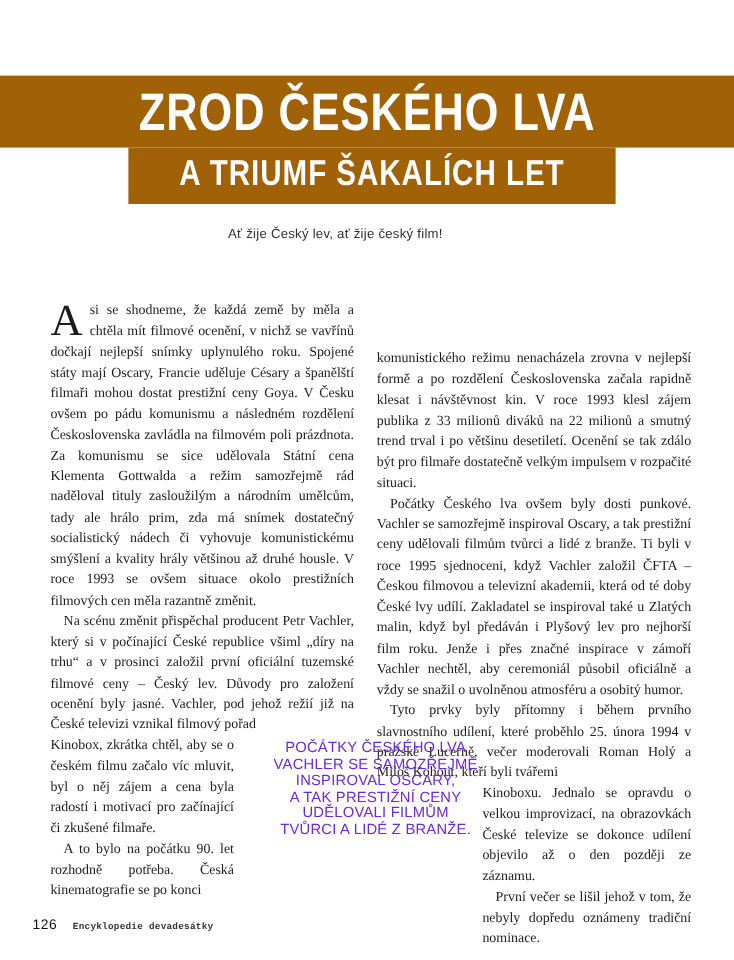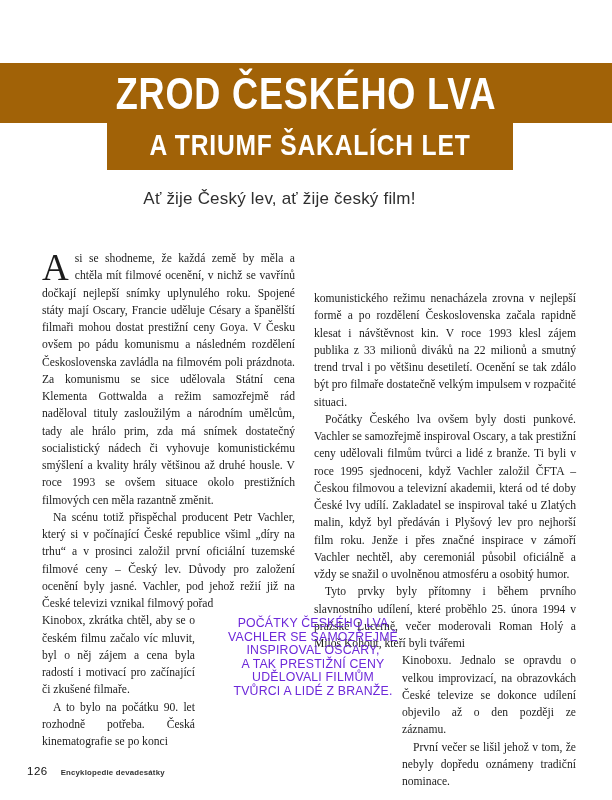--- a/index.html
+++ b/index.html
@@ -12,21 +12,21 @@
   .band-wide{left:0;top:63px;width:612px;height:60px;}
   .band-narrow{left:107px;top:123px;width:406px;height:47px;}
   .title-line{
     color:#ffffff;font-family:"Liberation Sans", sans-serif;font-weight:700;
     text-align:center;white-space:nowrap;width:100%;
   }
   .t1{font-size:44px;line-height:62px;letter-spacing:1px;transform:scaleX(0.82);transform-origin:50% 50%;}
   .t2{font-size:30px;line-height:44px;letter-spacing:1px;transform:scaleX(0.82);transform-origin:50% 50%;}
   .subtitle{
     position:absolute;top:189px;left:0;width:559px;text-align:center;
-    font-family:"Liberation Sans", sans-serif;font-size:17px;color:#2f2f2f;
+    font-family:"Liberation Sans", sans-serif;font-size:11px;color:#2f2f2f;
     letter-spacing:0.2px;
   }
   
   .col{
     position:absolute;top:250px;text-align:justify;
     font-size:11.6px;line-height:17.25px;color:#1c1c1c;
     hyphens:auto;-webkit-hyphens:auto;
   }
   .col-left{left:42px;width:253px;}
   .col-right{left:314px;width:262px;margin-top:40px;}
@@ -43,41 +43,41 @@
     font-family:"Liberation Sans", sans-serif;font-size:12.3px;line-height:13.5px;
     color:#6d28d9;letter-spacing:0.2px;
   }
   
   .footer{position:absolute;left:27px;top:761px;white-space:nowrap;}
   .pagenum{
     font-family:"Liberation Sans", sans-serif;font-size:11.5px;color:#111111;
     letter-spacing:0.5px;
   }
   .bookname{
-    font-family:Liberation Sans, sans-serif;font-size:7.8px;font-weight:700;
+    font-family:Liberation Mono, monospace;font-size:7.8px;font-weight:700;
     color:#333333;margin-left:13px;letter-spacing:0.2px;
   }
 </style>
 </head>
 <body>
 
 <div class="page">
 
   <div class="band band-wide">
     <div class="title-line t1">ZROD ČESKÉHO LVA</div>
   </div>
   <div class="band band-narrow">
     <div class="title-line t2">A TRIUMF ŠAKALÍCH LET</div>
   </div>
 
   <div class="subtitle">Ať žije Český lev, ať žije český film!</div>
 
   <section class="col col-left">
     <p><span class="dropcap">A</span><span>si se shodneme, že každá země by měla a chtěla mít filmové ocenění, v nichž se vavřínů dočkají nejlepší snímky uplynulého roku. Spojené státy mají Oscary, Francie uděluje Césary a španělští filmaři mohou dostat prestižní ceny Goya. V Česku ovšem po pádu komunismu a následném rozdělení Československa zavládla na filmovém poli prázdnota. Za komunismu se sice udělovala Státní cena Klementa Gottwalda a režim samozřejmě rád naděloval tituly zasloužilým a národním umělcům, tady ale hrálo prim, zda má snímek dostatečný socialistický nádech či vyhovuje komunistickému smýšlení a kvality hrály většinou až druhé housle. V roce 1993 se ovšem situace okolo prestižních filmových cen měla razantně změnit.</span></p>
-    <p class="indent">Na scénu totiž přispěchal producent Petr Vachler, který si v počínající České republice všiml „díry na trhu“ a v prosinci založil první oficiální tuzemské filmové ceny – Český lev. Důvody pro založení ocenění byly jasné. Vachler, pod jehož režií již na České televizi vznikal filmový pořad</p>
+    <p class="indent">Na scénu změnit přispěchal producent Petr Vachler, který si v počínající České republice všiml „díry na trhu“ a v prosinci založil první oficiální tuzemské filmové ceny – Český lev. Důvody pro založení ocenění byly jasné. Vachler, pod jehož režií již na České televizi vznikal filmový pořad</p>
     <div class="narrow-left">
       <p>Kinobox, zkrátka chtěl, aby se o českém filmu začalo víc mluvit, byl o něj zájem a cena byla radostí i motivací pro začínající či zkušené filmaře.</p>
       <p class="indent">A to bylo na počátku 90. let rozhodně potřeba. Česká kinematografie se po konci</p>
     </div>
   </section>
 
   <section class="col col-right">
     <p>komunistického režimu nenacházela zrovna v nejlepší formě a po rozdělení Československa začala rapidně klesat i návštěvnost kin. V roce 1993 klesl zájem publika z 33 milionů diváků na 22 milionů a smutný trend trval i po většinu desetiletí. Ocenění se tak zdálo být pro filmaře dostatečně velkým impulsem v rozpačité situaci.</p>
     <p class="indent">Počátky Českého lva ovšem byly dosti punkové. Vachler se samozřejmě inspiroval Oscary, a tak prestižní ceny udělovali filmům tvůrci a lidé z branže. Ti byli v roce 1995 sjednoceni, když Vachler založil ČFTA – Českou filmovou a televizní akademii, která od té doby České lvy udílí. Zakladatel se inspiroval také u Zlatých malin, když byl předáván i Plyšový lev pro nejhorší film roku. Jenže i přes značné inspirace v zámoří Vachler nechtěl, aby ceremoniál působil oficiálně a vždy se snažil o uvolněnou atmosféru a osobitý humor.</p>
     <p class="indent">Tyto prvky byly přítomny i během prvního slavnostního udílení, které proběhlo 25. února 1994 v pražské Lucerně, večer moderovali Roman Holý a Miloš Kohout, kteří byli tvářemi</p>

